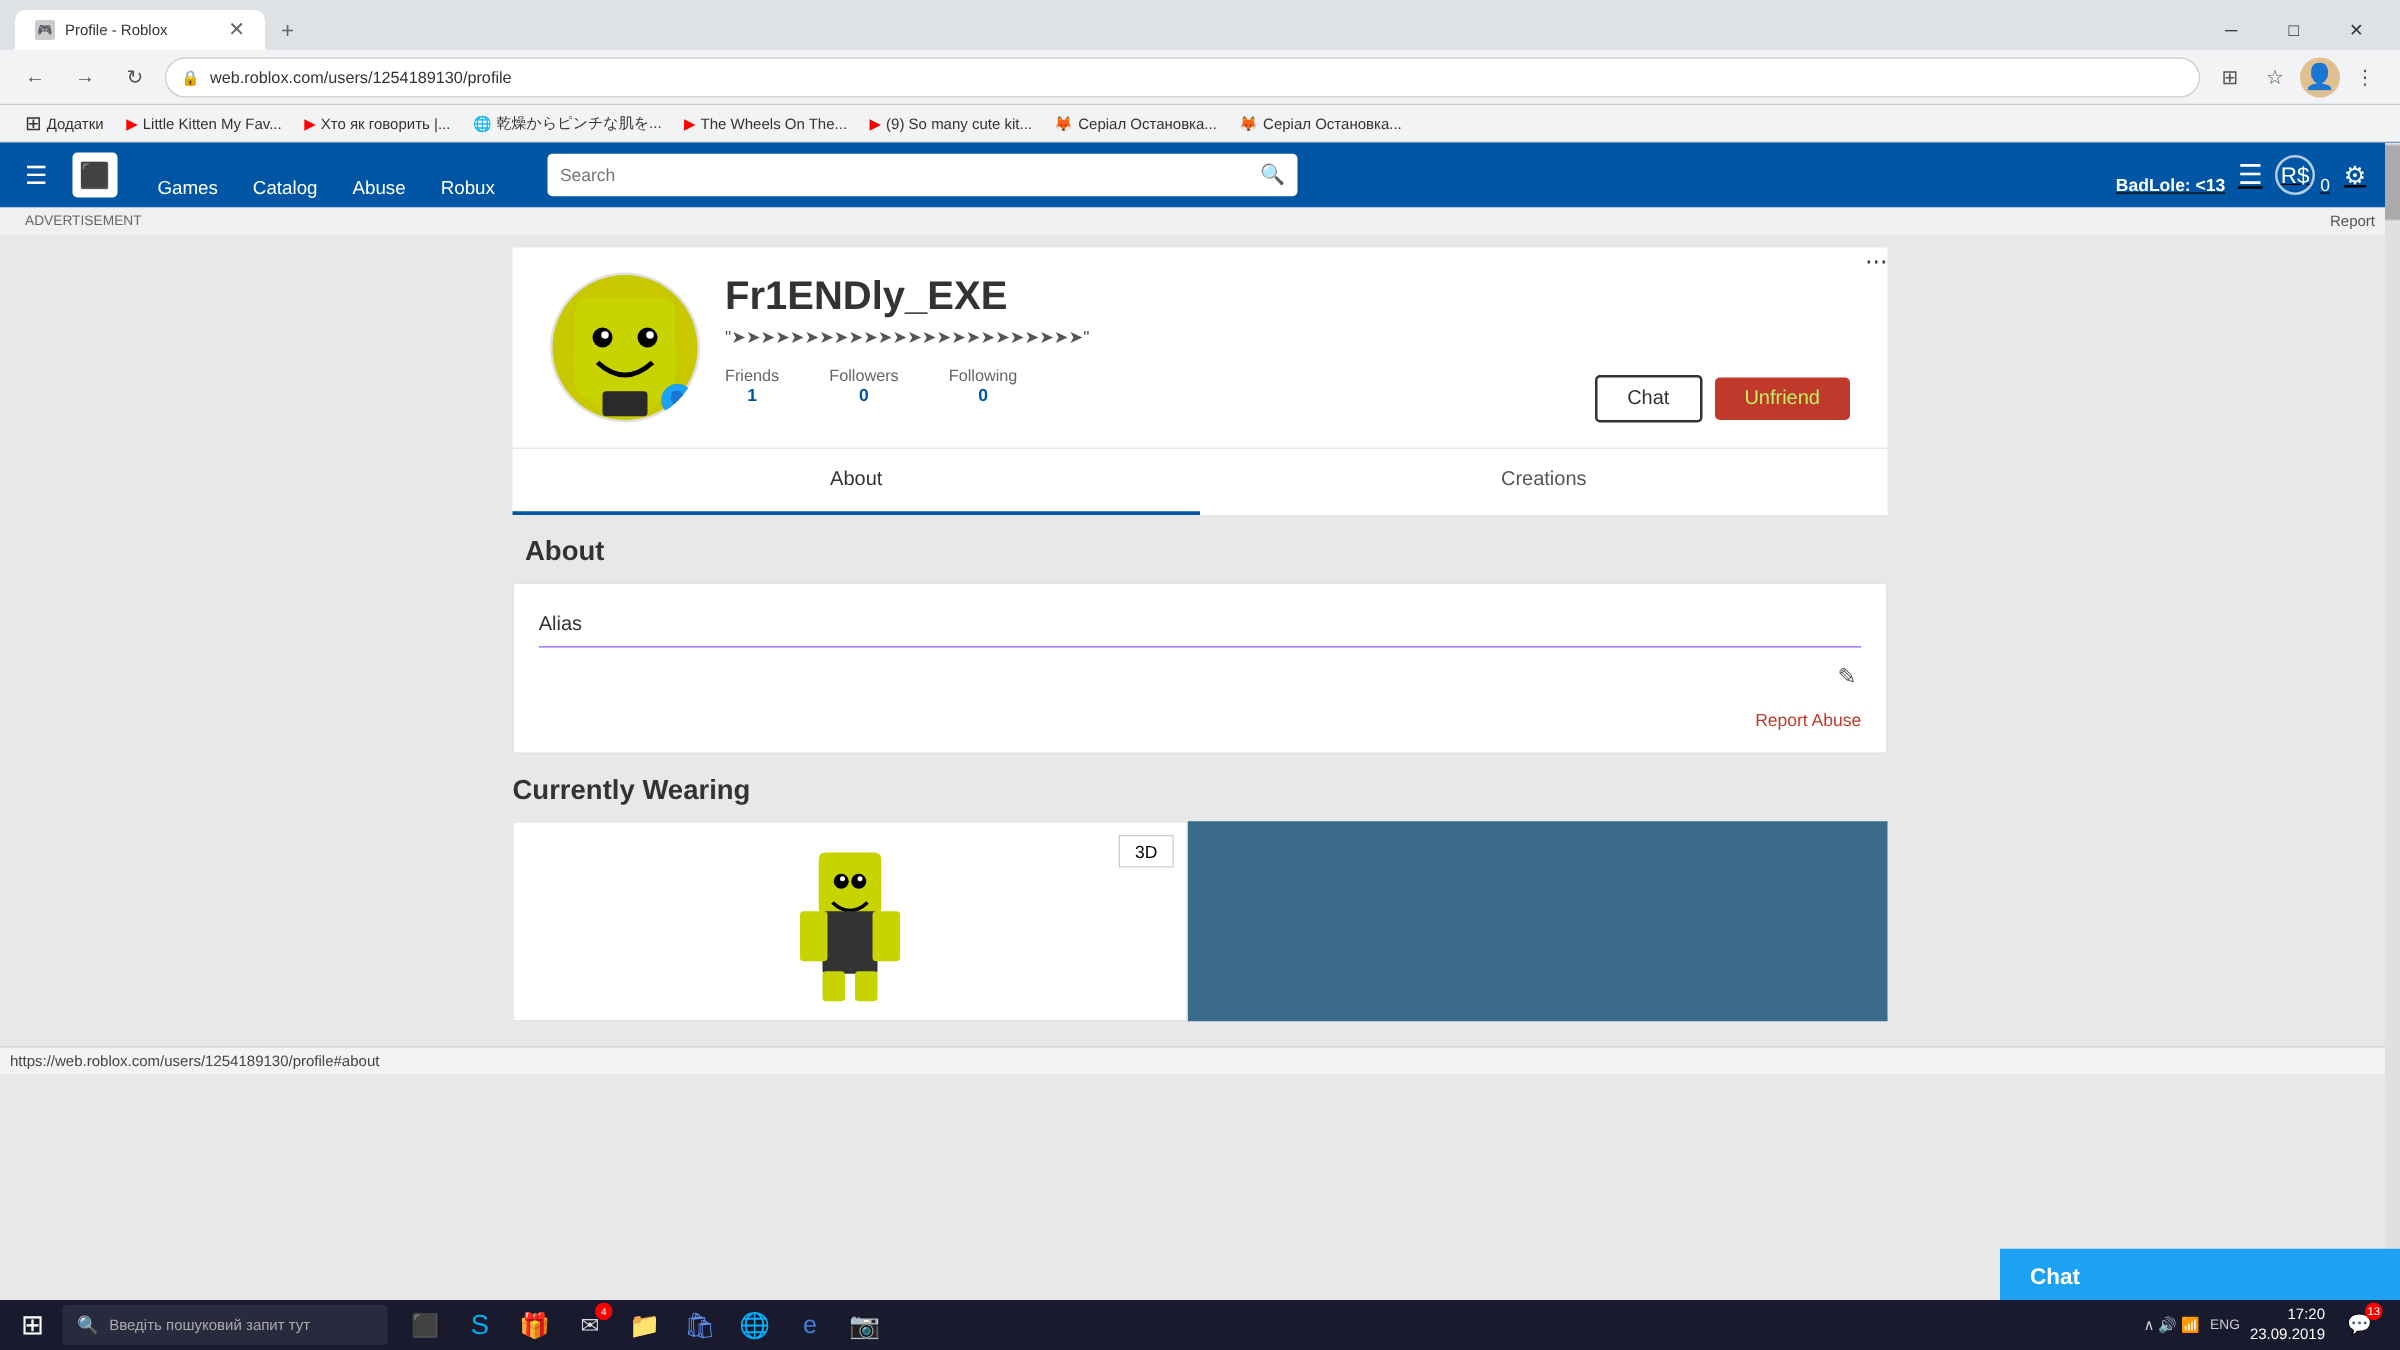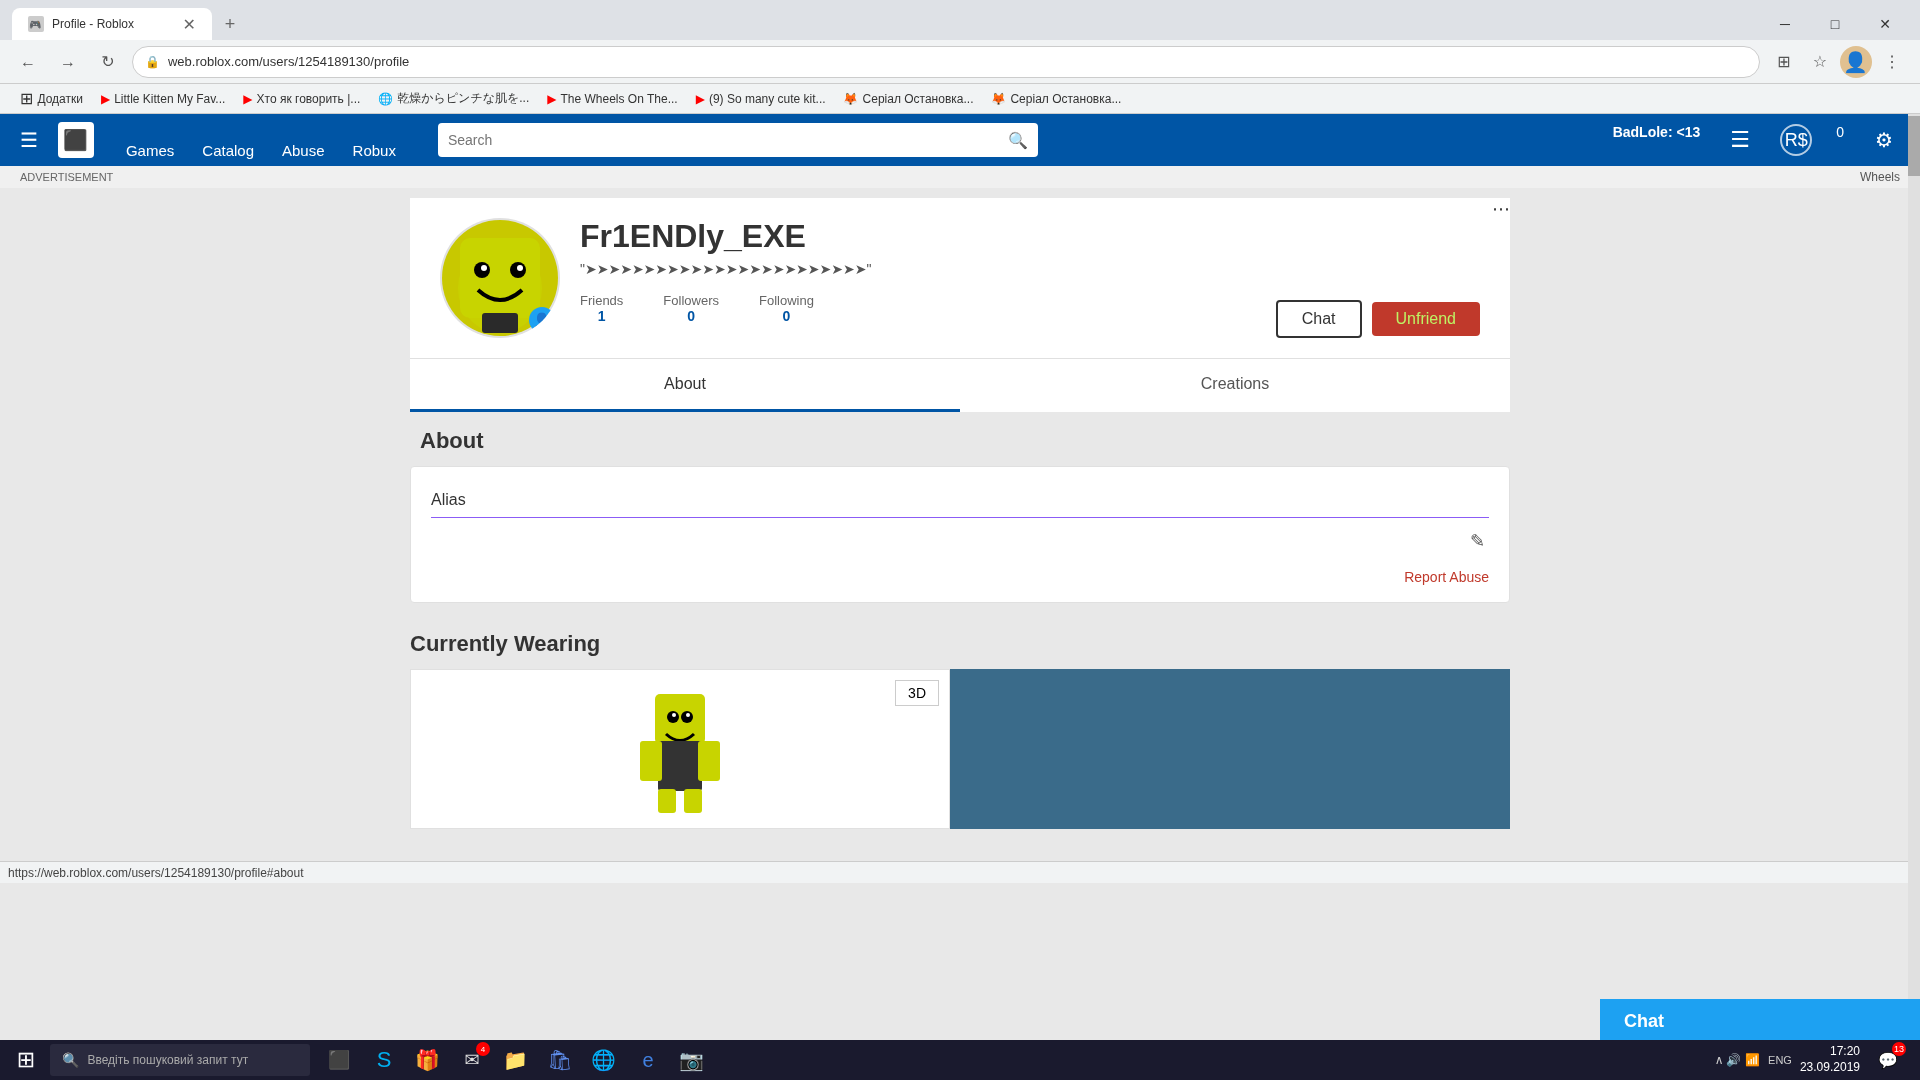--- a/index.html
+++ b/index.html
@@ -27,21 +27,21 @@
 
     
     .roblox-header { background: #0055a5; display: flex; align-items: center; padding: 0 20px; height: 52px; gap: 20px; }
     .hamburger { color: white; font-size: 20px; cursor: pointer; }
     .roblox-logo { width: 36px; height: 36px; background: white; display: flex; align-items: center; justify-content: center; font-weight: bold; font-size: 14px; color: #0055a5; border-radius: 4px; }
     .nav-links { display: flex; gap: 4px; margin-top: 21px; }
     .nav-link { color: white; font-size: 15px; padding: 6px 12px; cursor: pointer; border-radius: 4px; text-decoration: none; }
     .search-bar { display: flex; align-items: center; background: white; border-radius: 4px; padding: 4px 10px; gap: 8px; width: 600px; height: 34px; margin-left: 10px; }
     .search-input { border: none; outline: none; flex: 1; font-size: 14px; color: #666; }
     .search-icon { color: #666; font-size: 16px; cursor: pointer; }
-    .header-right { margin-left: auto; display: flex; align-items: flex-start; gap: 24px; }
+    .header-right { margin-left: auto; display: flex; align-items: flex-end; gap: 4px; text-decoration: underline; }
     .username { color: white; font-size: 14px; font-weight: bold; }
     .header-icon { color: white; font-size: 20px; cursor: pointer; width: 32px; height: 32px; display: flex; align-items: center; justify-content: center; }
     .notification-num { color: white; font-size: 14px; }
 
     
     .ad-bar { background: #f0f0f0; text-align: center; padding: 4px; font-size: 11px; color: #666; display: flex; justify-content: space-between; align-items: center; padding: 4px 20px; }
     .ad-report { color: #555; font-size: 12px; cursor: pointer; }
     .profile-header { display: flex; align-items: flex-start; gap: 20px; position: relative; }
     .profile-avatar { width: 120px; height: 120px; border-radius: 50%; background: #e0e0e0; overflow: hidden; display: flex; align-items: center; justify-content: center; position: relative; flex-shrink: 0; }
     .friend-indicator { position: absolute; bottom: 5px; right: 5px; width: 26px; height: 26px; background: #1da1f2; border-radius: 50%; display: flex; align-items: center; justify-content: center; color: white; font-size: 14px; }
@@ -181,21 +181,21 @@
     <span class="username">BadLole: &lt;13</span>
     <div class="header-icon" style="font-size:22px;">☰</div>
     <div class="header-icon" style="font-size:18px;width:32px;height:32px;border-radius:50%;border:2px solid rgba(255,255,255,0.7);display:flex;align-items:center;justify-content:center;">R$</div>
     <span class="notification-num">0</span>
     <div class="header-icon">⚙</div>
   </div>
 </div>
 
 <div class="ad-bar">
   <span>ADVERTISEMENT</span>
-  <span class="ad-report">Wheels</span>
+  <span class="ad-report">Report</span>
 </div>
 
 <div style="background:#e8e8e8; padding: 10px 0;">
 
   <div style="max-width:1100px; margin:0 auto 0; background:white; padding:20px 30px; position:relative;">
     <div class="profile-header">
 
       <div class="profile-avatar">
 
         <svg width="120" height="120" viewBox="0 0 120 120">
@@ -259,21 +259,21 @@
       </div>
       <div style="display:flex; justify-content:flex-end; padding-top:8px;">
         <span class="edit-icon">✎</span>
       </div>
       <div class="report-abuse-row">
         <a class="report-abuse-link">Report Abuse</a>
       </div>
     </div>
   </div>
 
-  <div style="max-width:1100px; margin:12px auto; padding:0 0 10px;">
+  <div style="max-width:1100px; margin:0 auto; padding:0 0 10px;">
     <div class="wearing-title">Currently Wearing</div>
     <div class="wearing-content">
       <div class="wearing-model">
 
         <svg width="140" height="140" viewBox="0 0 140 140">
           <rect x="45" y="15" width="50" height="50" rx="5" fill="#c8d400"></rect>
           <circle cx="63" cy="38" r="6" fill="black"></circle>
           <circle cx="77" cy="38" r="6" fill="black"></circle>
           <circle cx="64" cy="36" r="2" fill="white"></circle>
           <circle cx="78" cy="36" r="2" fill="white"></circle>

